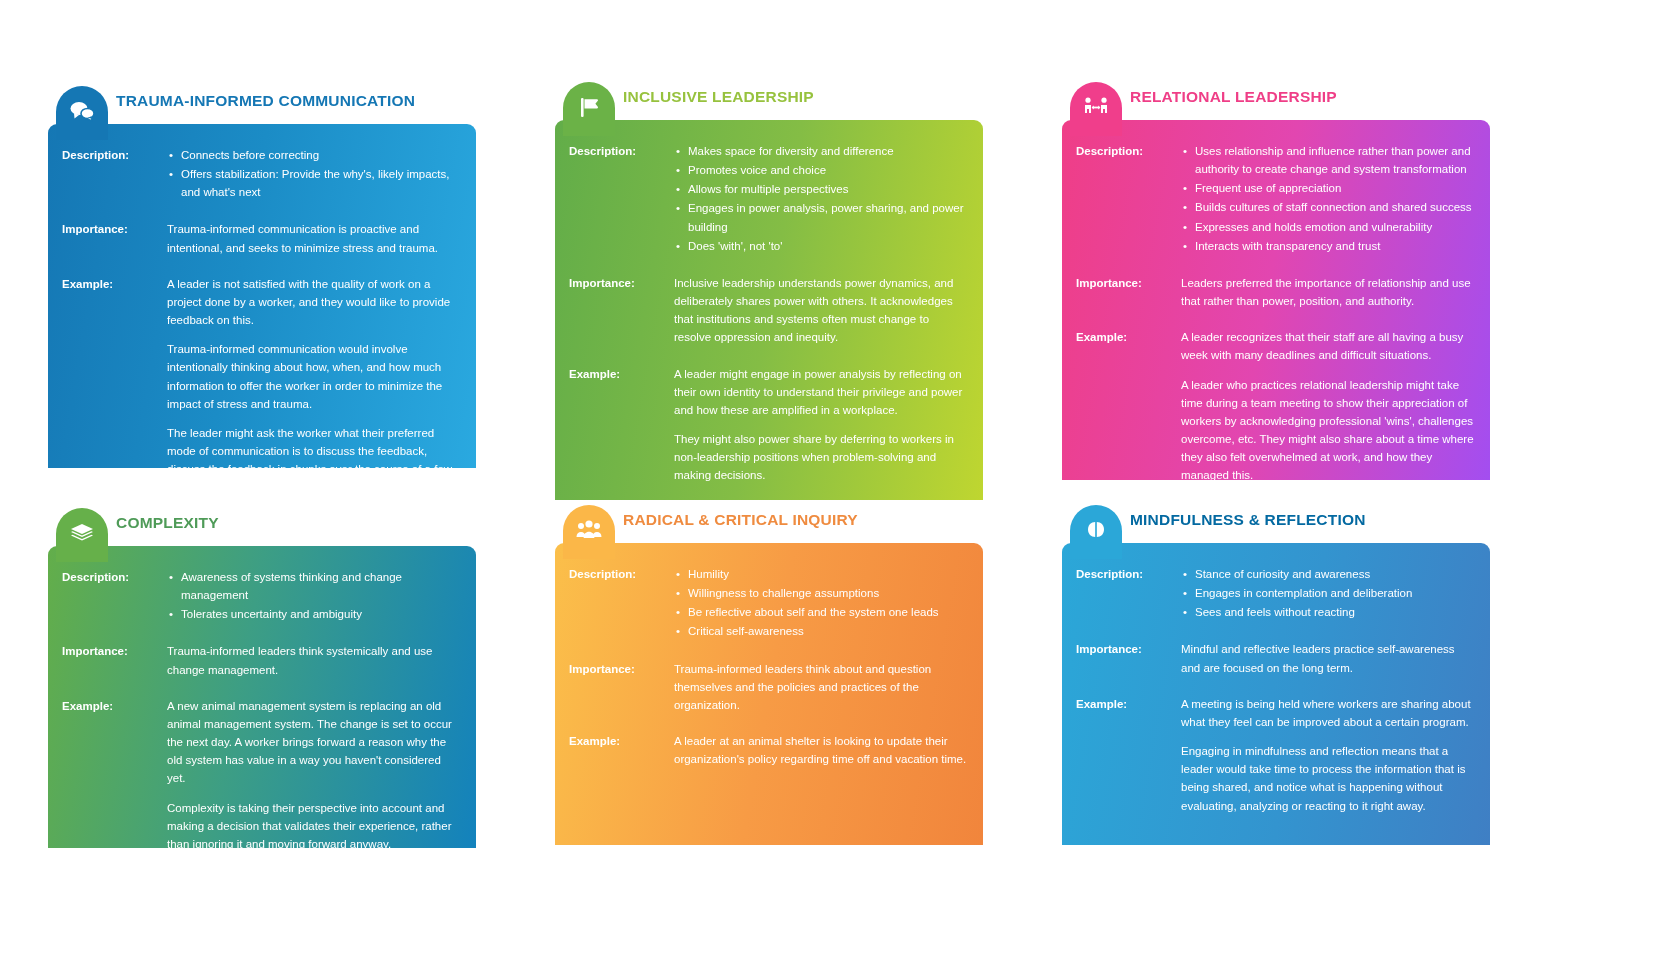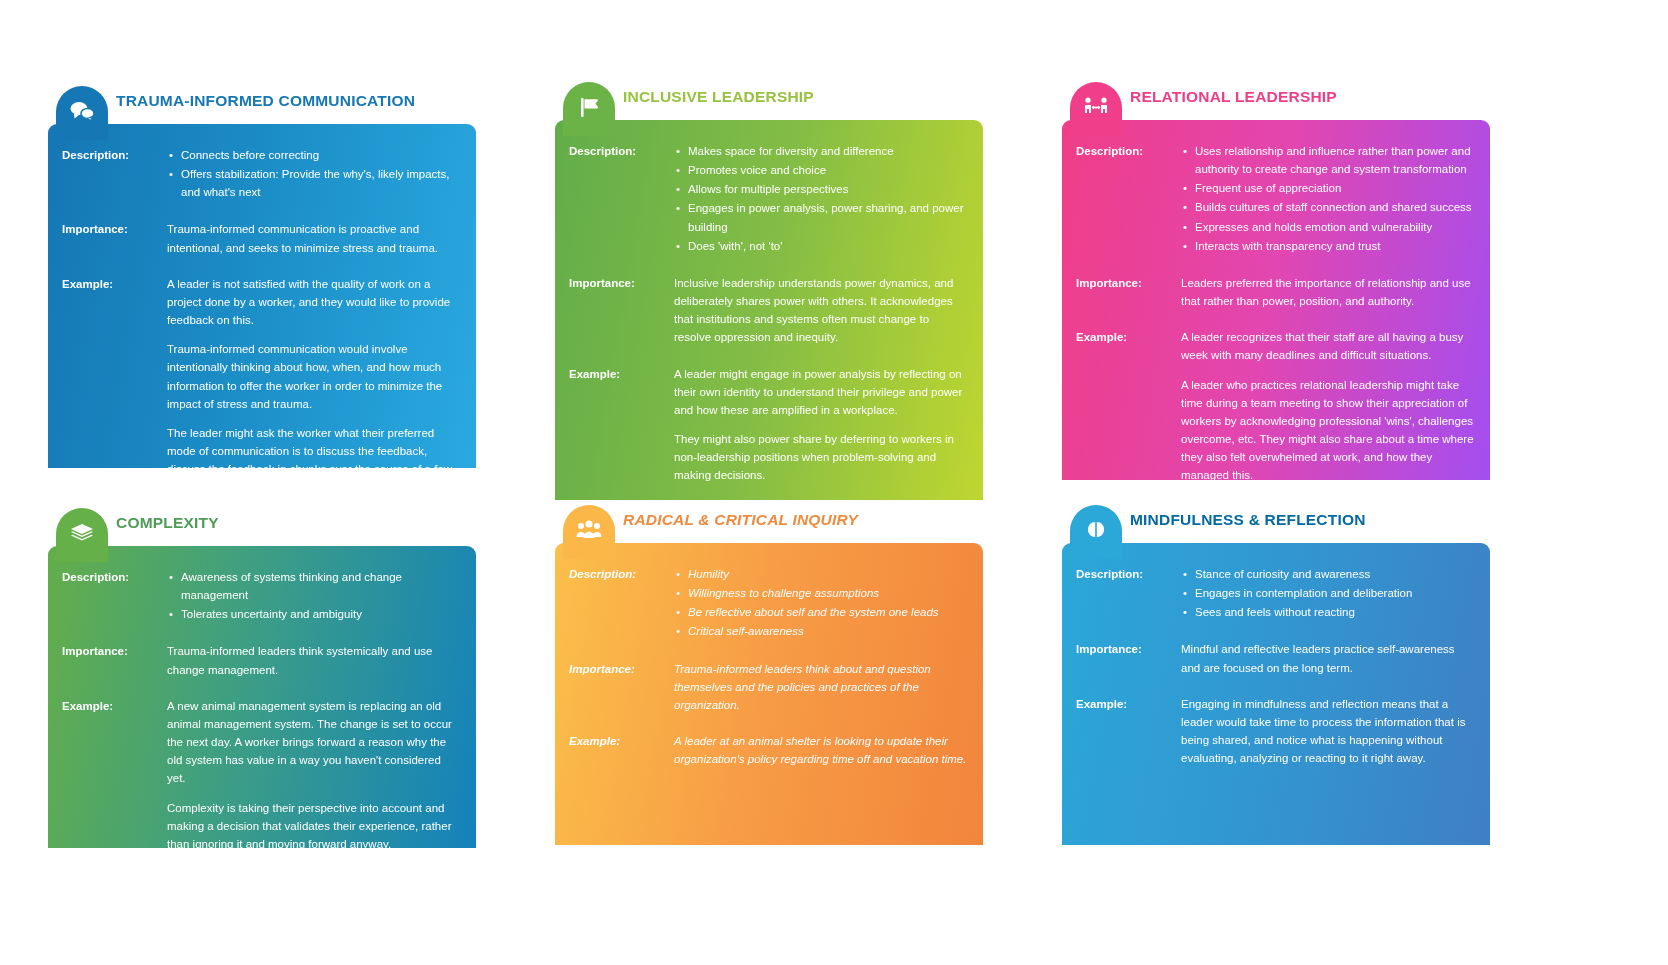--- a/index.html
+++ b/index.html
@@ -95,21 +95,21 @@
   .row-content p {
     margin: 0 0 11px 0;
   }
   .row-content p:last-child { margin-bottom: 0; }
 
   
   #card-trauma     { left: 48px;   top: 86px; }
   #card-inclusive  { left: 555px;  top: 82px; }
   #card-relational { left: 1062px; top: 82px; }
   #card-complexity { left: 48px;   top: 508px; }
-  #card-radical    { left: 555px;  top: 505px; font-style: italic; }
+  #card-radical    { left: 555px;  top: 505px; }
   #card-mindful    { left: 1062px; top: 505px; }
 
   #card-trauma     .card-body { height: 344px; background: linear-gradient(100deg,#1577b4 0%,#1b8cc6 45%,#2aa9e0 100%); }
   #card-inclusive  .card-body { height: 380px; background: linear-gradient(100deg,#62ad49 0%,#84bd45 50%,#bfd630 100%); }
   #card-relational .card-body { height: 360px; background: linear-gradient(100deg,#ef3e87 0%,#e246b0 48%,#a34ef0 100%); }
   #card-complexity .card-body { height: 302px; background: linear-gradient(100deg,#63ae4a 0%,#3d9e84 45%,#1382bd 100%); }
   #card-radical    .card-body { height: 302px; background: linear-gradient(100deg,#fbbf4a 0%,#f79b45 50%,#f1853c 100%); }
   #card-mindful    .card-body { height: 302px; background: linear-gradient(100deg,#2ba7d8 0%,#3394cf 55%,#3f7fc4 100%); }
 
   #card-trauma     .tab { background: #1577b4; }
@@ -354,19 +354,20 @@
       </div>
       <div class="row">
         <div class="row-label">Importance:</div>
         <div class="row-content">
           <p>Mindful and reflective leaders practice self-awareness and are focused on the long term.</p>
         </div>
       </div>
       <div class="row">
         <div class="row-label">Example:</div>
         <div class="row-content">
+          <p>A meeting is being held where workers are sharing about what they feel can be improved about a certain program.</p>
           <p>Engaging in mindfulness and reflection means that a leader would take time to process the information that is being shared, and notice what is happening without evaluating, analyzing or reacting to it right away.</p>
         </div>
       </div>
     </div>
   </div>
 
 </div>
 
 </body></html>

